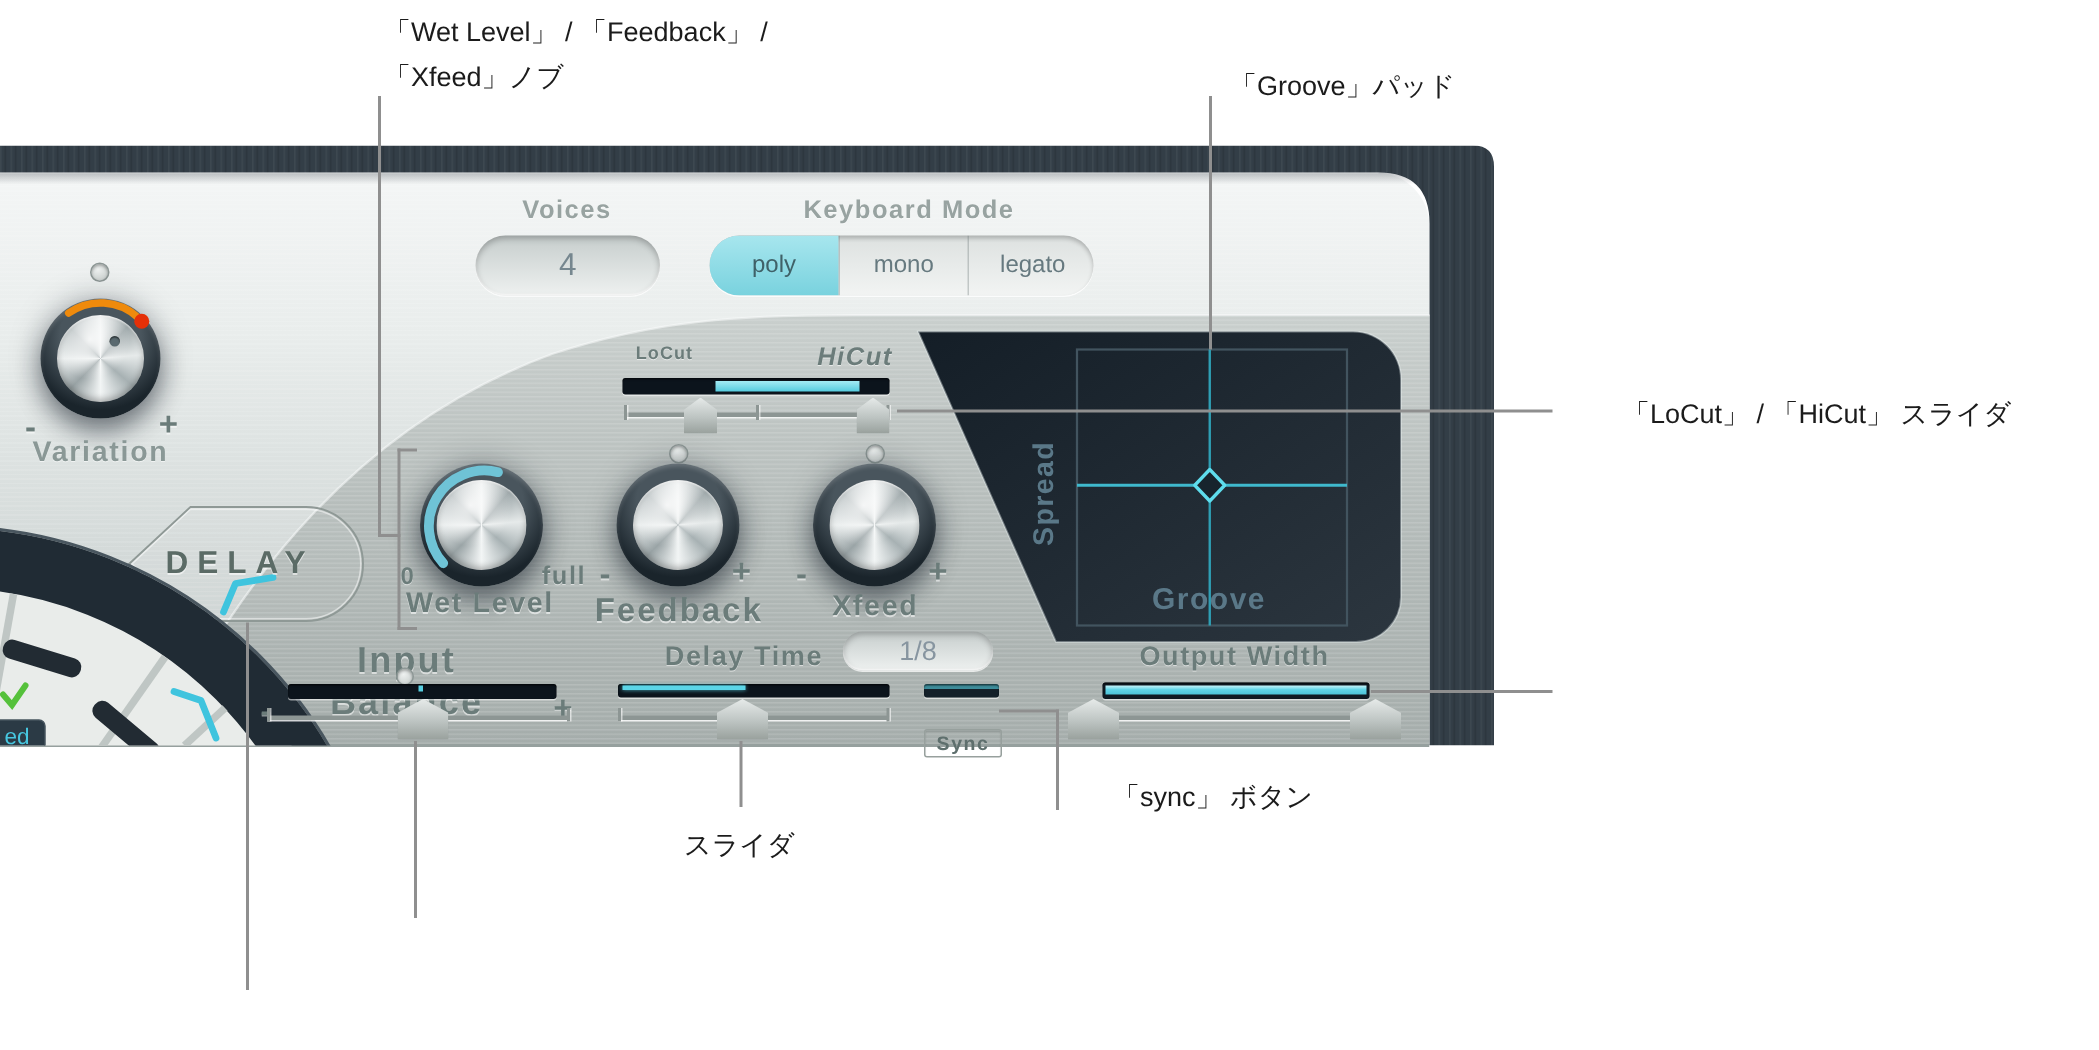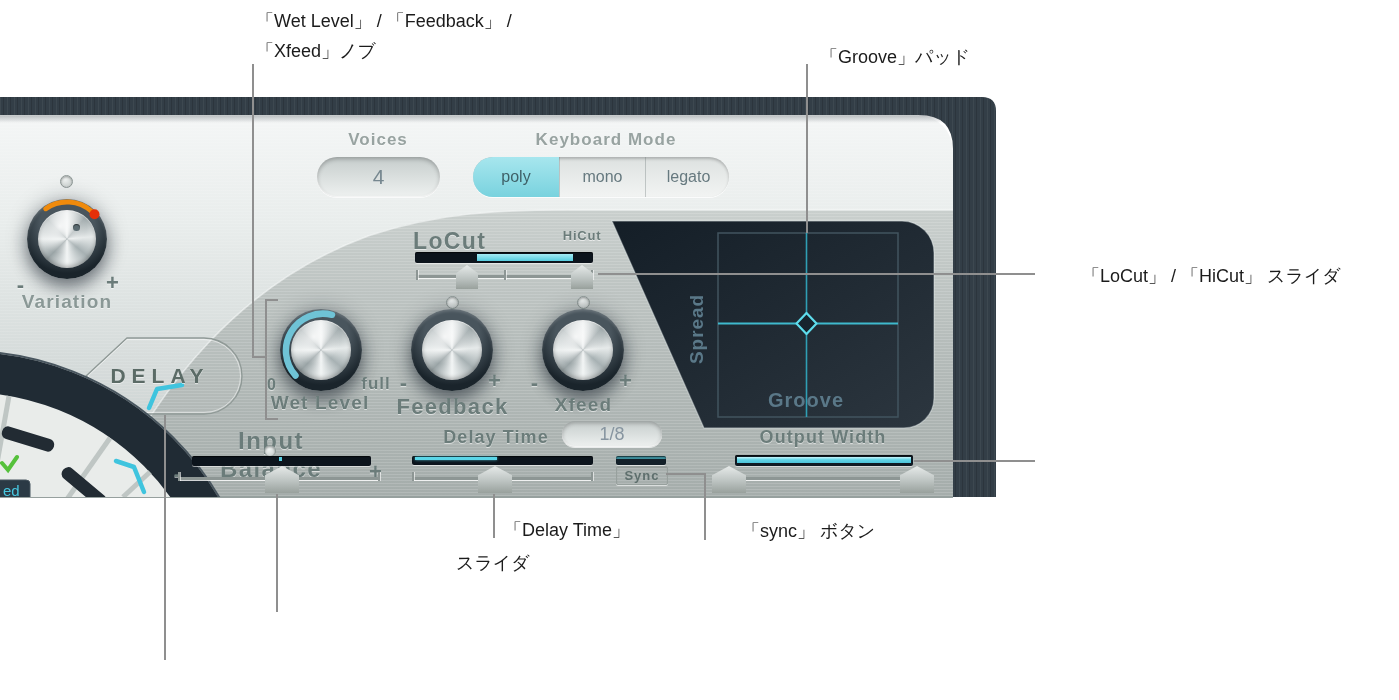--- a/index.html
+++ b/index.html
@@ -153,22 +153,22 @@
       <path d="M18.8,9.7 A37,37 0 0 1 64.8,12.5" fill="none" stroke="#ef8a0c" stroke-width="5" stroke-linecap="round"></path>
       <circle cx="67.5" cy="15.2" r="5" fill="#e53008"></circle>
     </svg>
   </div>
   <div class="lbl lbl-dk" style="left:12px;top:272px;width:18px;font-size:22px;">-</div>
   <div class="lbl lbl-dk" style="left:104px;top:270px;width:18px;font-size:22px;">+</div>
   <div class="lbl" style="left:14px;top:291px;width:106px;font-size:19px;color:#8a9896;">Variation</div>
 
   <div class="lbl" style="left:98px;top:364px;width:124px;font-size:21px;letter-spacing:6px;color:#5b6b66;">DELAY</div>
 
-  <div class="lbl lbl-dk" style="left:413px;top:228px;width:60px;font-size:23px;">LoCut</div>
-  <div class="lbl lbl-dk" style="left:550px;top:228px;width:64px;font-size:13px;">HiCut</div>
+  <div class="lbl lbl-dk" style="left:413px;top:228px;width:60px;font-size:12px;">LoCut</div>
+  <div class="lbl lbl-dk" style="left:538px;top:228px;width:64px;font-size:17px;font-style:italic;">HiCut</div>
   <div class="track" style="left:415px;top:252px;width:178px;height:11px;">
     <div class="cyan" style="position:absolute;left:62px;top:2px;width:96px;height:7px;"></div>
   </div>
   <div class="rail" style="left:417px;top:275px;width:176px;"></div>
   <div class="rtick" style="left:416px;top:270px;height:10px;"></div>
   <div class="rtick" style="left:504px;top:270px;height:10px;"></div>
   <div class="rtick" style="left:591px;top:270px;height:10px;"></div>
   <div class="handle" style="left:456px;top:265px;width:22px;height:24px;"></div>
   <div class="handle" style="left:571px;top:265px;width:22px;height:24px;"></div>
 
@@ -221,21 +221,21 @@
   </div>
   <div class="track" style="left:412px;top:456px;width:181px;height:9px;">
     <div style="position:absolute;left:3px;top:1px;width:82px;height:3px;background:#5bd6e8;box-shadow:0 0 3px rgba(91,214,232,.8);"></div>
   </div>
   <div class="rail" style="left:412px;top:477px;width:181px;"></div>
   <div class="rtick" style="left:412px;top:472px;height:9px;"></div>
   <div class="rtick" style="left:591px;top:472px;height:9px;"></div>
   <div class="handle" style="left:478px;top:466px;width:34px;height:27px;"></div>
 
   <div class="track" style="left:616px;top:456px;width:50px;height:9px;background:linear-gradient(180deg,#3d8d9b 0 3px,#132029 3px);"></div>
-  <div class="syncbtn" style="left:616px;top:466px;width:50px;height:17px;line-height:17px;">Sync</div>
+  <div class="syncbtn" style="left:616px;top:486px;width:50px;height:17px;line-height:17px;">Sync</div>
 
   <div class="lbl lbl-dk" style="left:748px;top:427px;width:150px;font-size:18px;">Output Width</div>
   <div class="track" style="left:735px;top:455px;width:178px;height:11px;background:#101a23;">
     <div style="position:absolute;left:2px;top:2px;width:174px;height:6px;background:linear-gradient(180deg,#c8f4fa,#62d4e6 45%,#4cc3d8);"></div>
   </div>
   <div class="rail" style="left:718px;top:477px;width:210px;"></div>
   <div class="handle" style="left:712px;top:466px;width:34px;height:27px;"></div>
   <div class="handle" style="left:900px;top:466px;width:34px;height:27px;"></div>
 
   <div class="aline" style="left:252px;top:64px;width:2px;height:293px;"></div>
@@ -249,17 +249,16 @@
   <div class="aline" style="left:493px;top:494px;width:2px;height:44px;"></div>
   <div class="aline" style="left:666px;top:473px;width:40px;height:2px;"></div>
   <div class="aline" style="left:704px;top:473px;width:2px;height:67px;"></div>
   <div class="aline" style="left:276px;top:494px;width:2px;height:118px;"></div>
   <div class="aline" style="left:164px;top:415px;width:2px;height:245px;"></div>
 
   <div class="ann" style="left:256px;top:6px;">「Wet Level」 / 「Feedback」 /
 「Xfeed」ノブ</div>
   <div class="ann" style="left:820px;top:42px;">「Groove」パッド</div>
   <div class="ann" style="left:1082px;top:261px;">「LoCut」 / 「HiCut」 スライダ</div>
-  <div class="ann" style="left:504px;top:515px;">「Delay Time」</div>
   <div class="ann" style="left:456px;top:548px;">スライダ</div>
   <div class="ann" style="left:742px;top:516px;">「sync」 ボタン</div>
 
 </div>
 
 </body></html>

